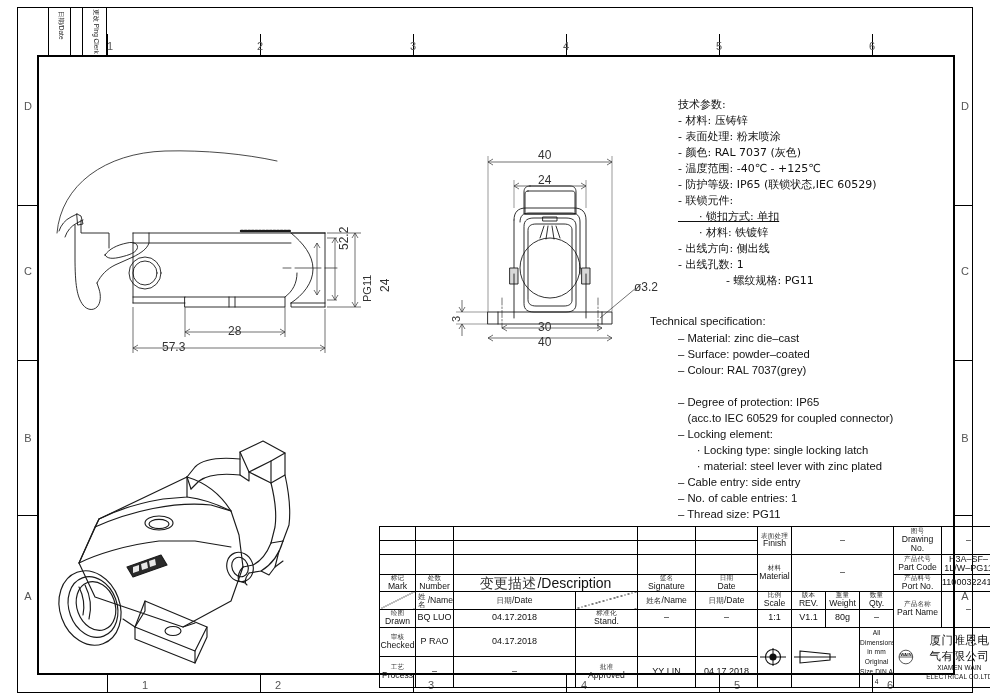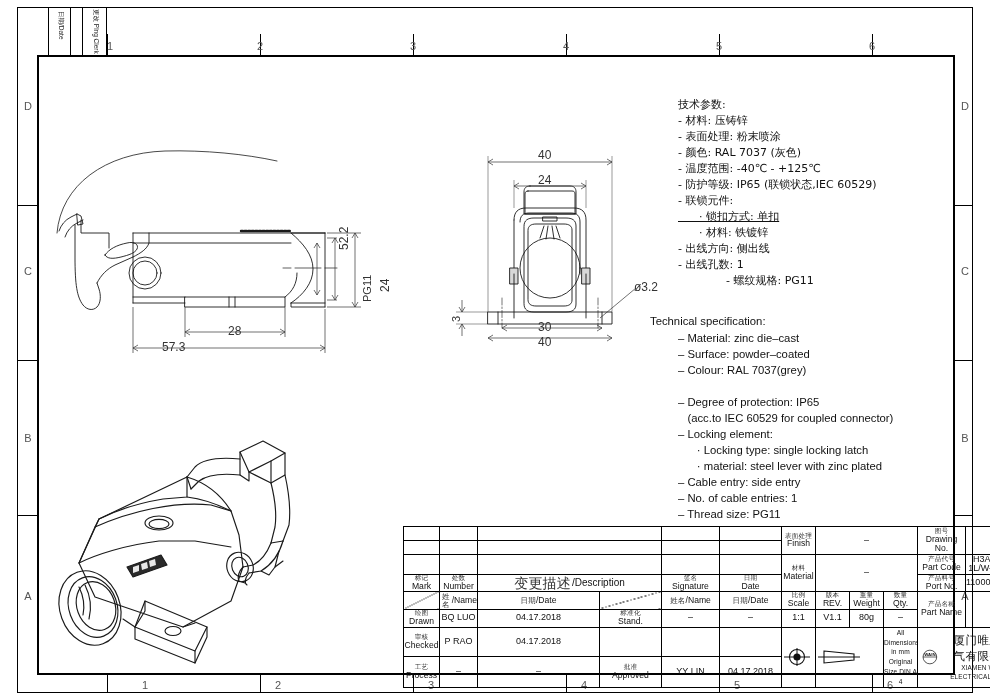--- a/index.html
+++ b/index.html
@@ -27,21 +27,21 @@
   .spec{position:absolute;font-size:11.3px;line-height:16.4px;
         white-space:pre;color:#111;}
   .spec.cn{font-family:"DejaVu Sans",sans-serif;font-size:11px;line-height:16.4px;}
 
   
   .dim{position:absolute;font-size:12px;color:#333;white-space:nowrap;
        font-family:"Liberation Sans",sans-serif;}
   .dim.v{transform-origin:left top;transform:rotate(-90deg);}
 
   
-  #tb{position:absolute;left:379px;top:526px;width:576px;height:161px;margin-left:24px;}
+  #tb{position:absolute;left:379px;top:526px;width:576px;height:161px;}
   #tb table{border-collapse:collapse;width:100%;height:100%;
             table-layout:fixed;}
   #tb td{border:1px solid #000;padding:0;text-align:center;
          vertical-align:middle;font-size:9px;line-height:1.05;
          overflow:hidden;}
   .cncap{display:block;font-family:"DejaVu Sans",sans-serif;
          font-size:6.6px;color:#333;letter-spacing:.2px;}
   .encap{display:block;font-size:8.6px;color:#111;}
   .val{font-size:12px;color:#111;}
   .val.sm{font-size:10.5px;}
@@ -441,21 +441,21 @@
           <span class="cncap">标记</span>
           <span class="encap">Mark</span>
         </td>
         <td>
           <span class="cncap">处数</span>
           <span class="encap">Number</span>
         </td>
         <td colspan="3">
           <span style="display:inline-flex;align-items:center;gap:1px;">
             <span class="cncap" style="font-size:14px;">变更描述</span>
-            <span class="encap" style="font-size:10px;">/Description</span>
+            <span class="encap" style="font-size:14px;">/Description</span>
           </span>
         </td>
         <td>
           <span class="cncap">签名</span>
           <span class="encap">Signature</span>
         </td>
         <td>
           <span class="cncap">日期</span>
           <span class="encap">Date</span>
         </td>

